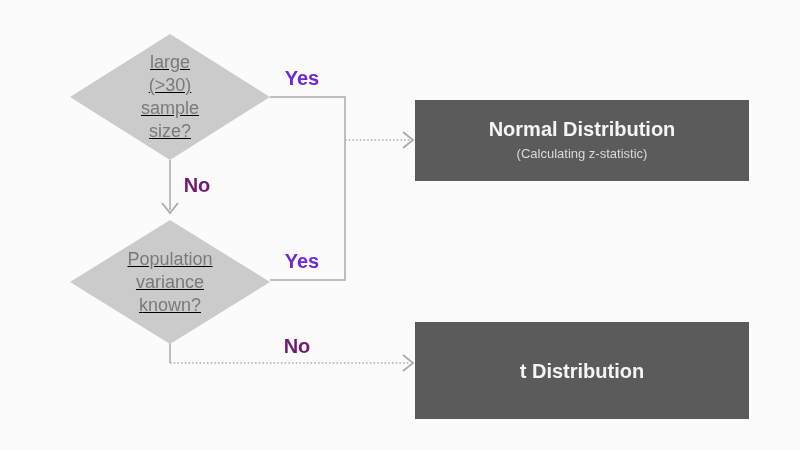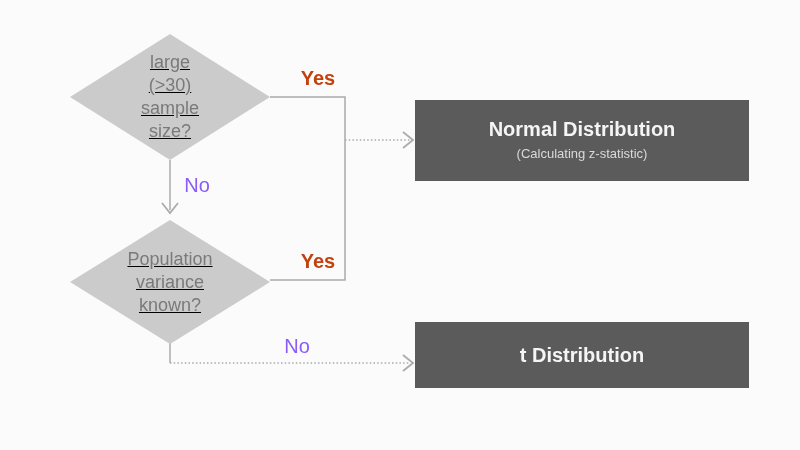--- a/index.html
+++ b/index.html
@@ -26,35 +26,35 @@
     color:#7a7a7a;
     font-size:18px;
     line-height:23px;
   }
   .edge-label{
     position:absolute;
     transform:translate(-50%,-50%);
     font-size:20px;
     font-weight:600;
   }
-  .edge-label.yes{color:#c2410c;margin-left:16px;}
-  .edge-label.no{color:#8b5cf6;font-weight:400;}
+  .edge-label.yes{color:#6d28d9;}
+  .edge-label.no{color:#701a75;font-weight:700;}
   .label-yes-1{left:302px;top:78px;}
   .label-no-1{left:197px;top:185px;}
   .label-yes-2{left:302px;top:261px;}
   .label-no-2{left:297px;top:346px;}
   .outcome-box{
     position:absolute;
     left:415px;width:334px;
     background:#5b5b5b;
     display:flex;flex-direction:column;align-items:center;justify-content:center;
     text-align:left;
   }
   .outcome-normal{top:100px;height:81px;}
-  .outcome-t{top:322px;height:66px;}
+  .outcome-t{top:322px;height:97px;}
   .outcome-title{
     color:#f5f5f5;
     font-size:20px;
     font-weight:700;
     line-height:26px;
     white-space:nowrap;
   }
   .outcome-subtitle{
     color:#d9d9d9;
     font-size:13px;

